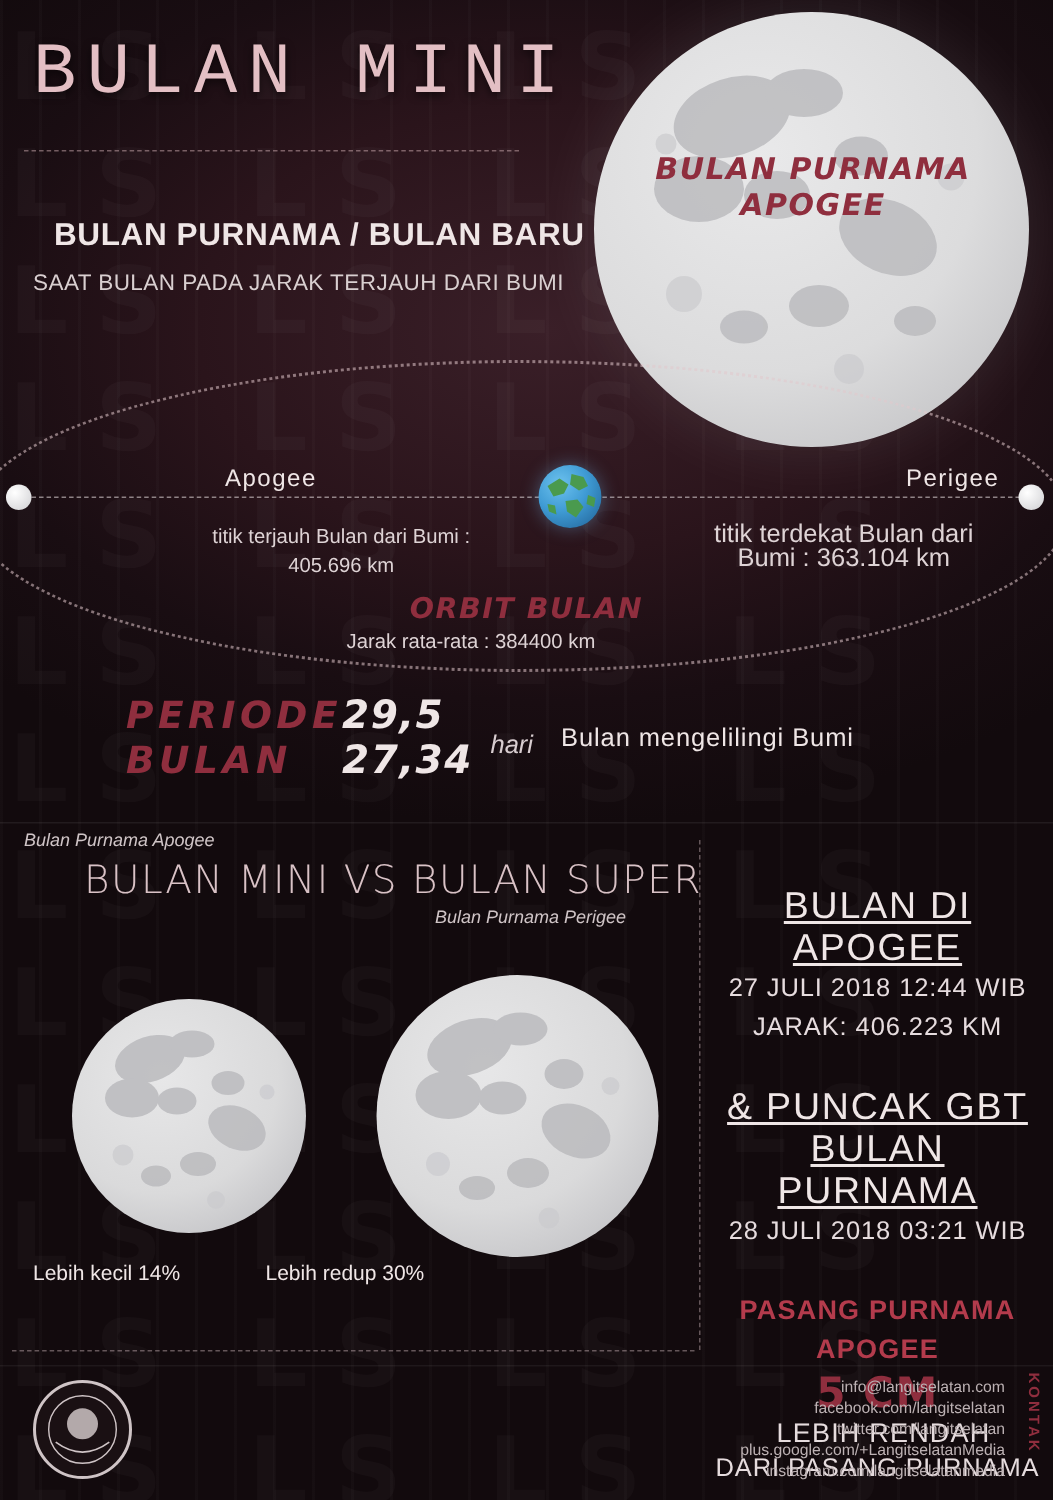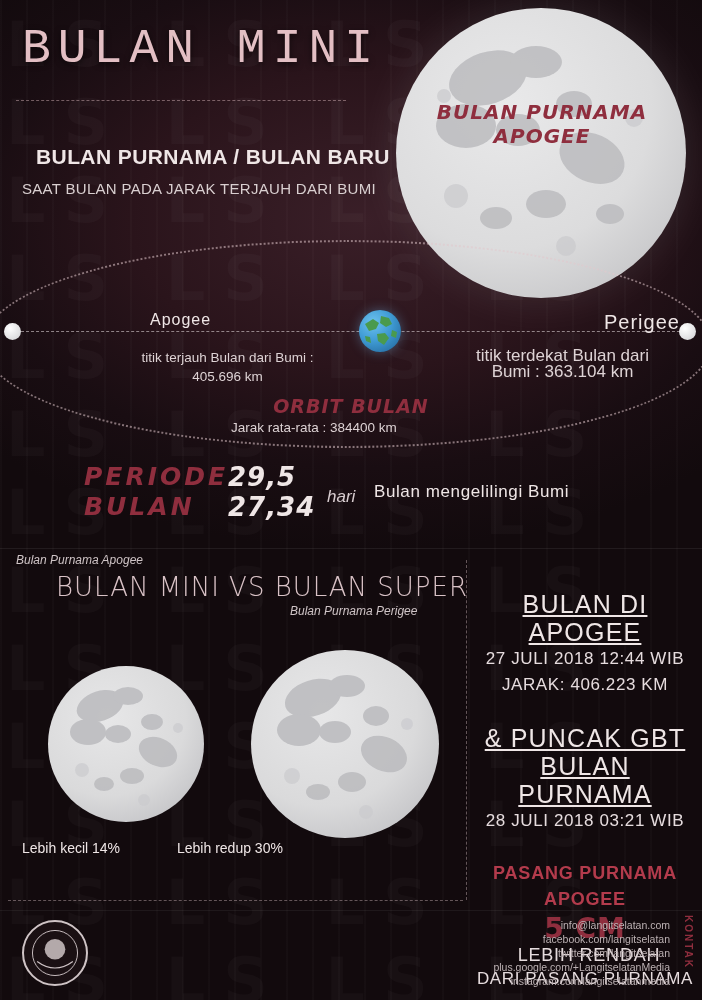--- a/index.html
+++ b/index.html
@@ -106,21 +106,21 @@
     box-shadow: 0 0 12px rgba(120,200,255,0.35);
   }
   .earth svg { position: absolute; inset: 0; }
 
   .lbl-apogee {
     position: absolute; left: 150px; top: 311px;
     font-size: 16px; color: #efe6e6; letter-spacing: 1px;
   }
   .lbl-perigee {
     position: absolute; left: 604px; top: 311px;
-    font-size: 20px; color: #efe6e6; letter-spacing: 1px;
+    font-size: 16px; color: #efe6e6; letter-spacing: 1px;
   }
   .apo-txt {
     position: absolute; left: 120px; top: 348px; width: 215px;
     text-align: center; font-size: 13.5px; color: #ded3d5; line-height: 19px;
   }
   .peri-txt {
     position: absolute; left: 455px; top: 348px; width: 215px;
     text-align: center; font-size: 17px; color: #ded3d5; line-height: 16px;
   }
   .orbit-title {

